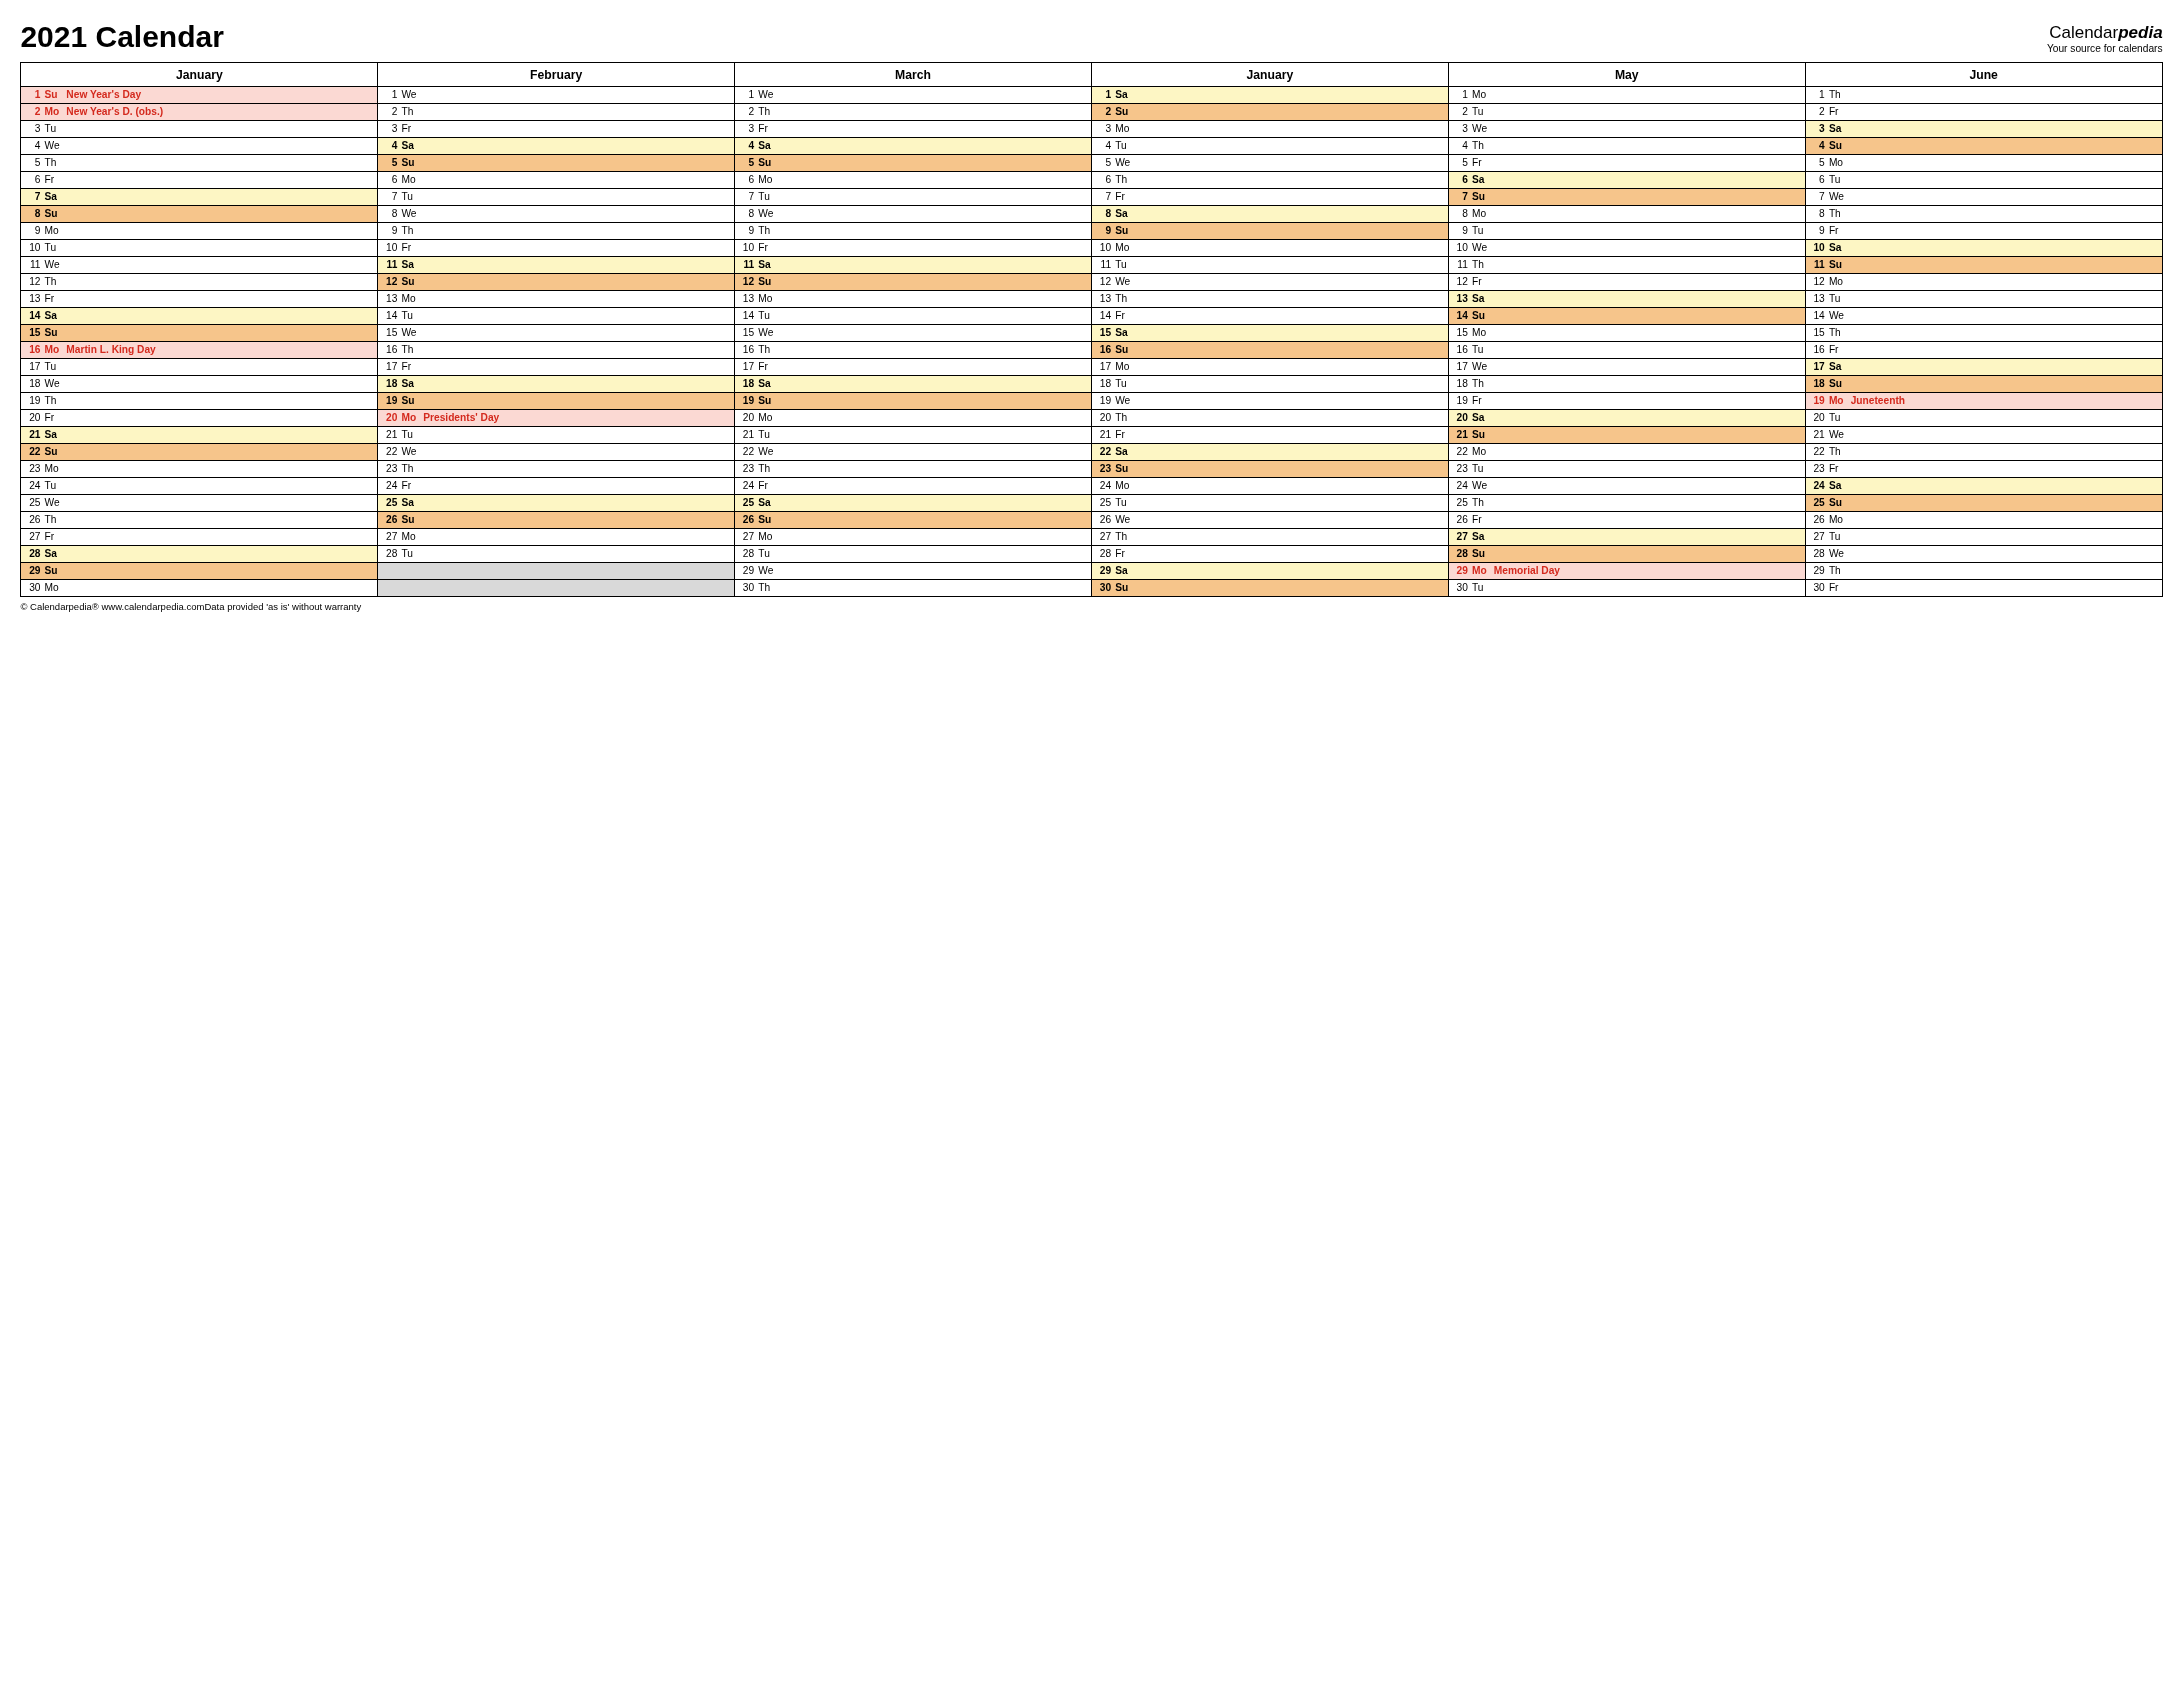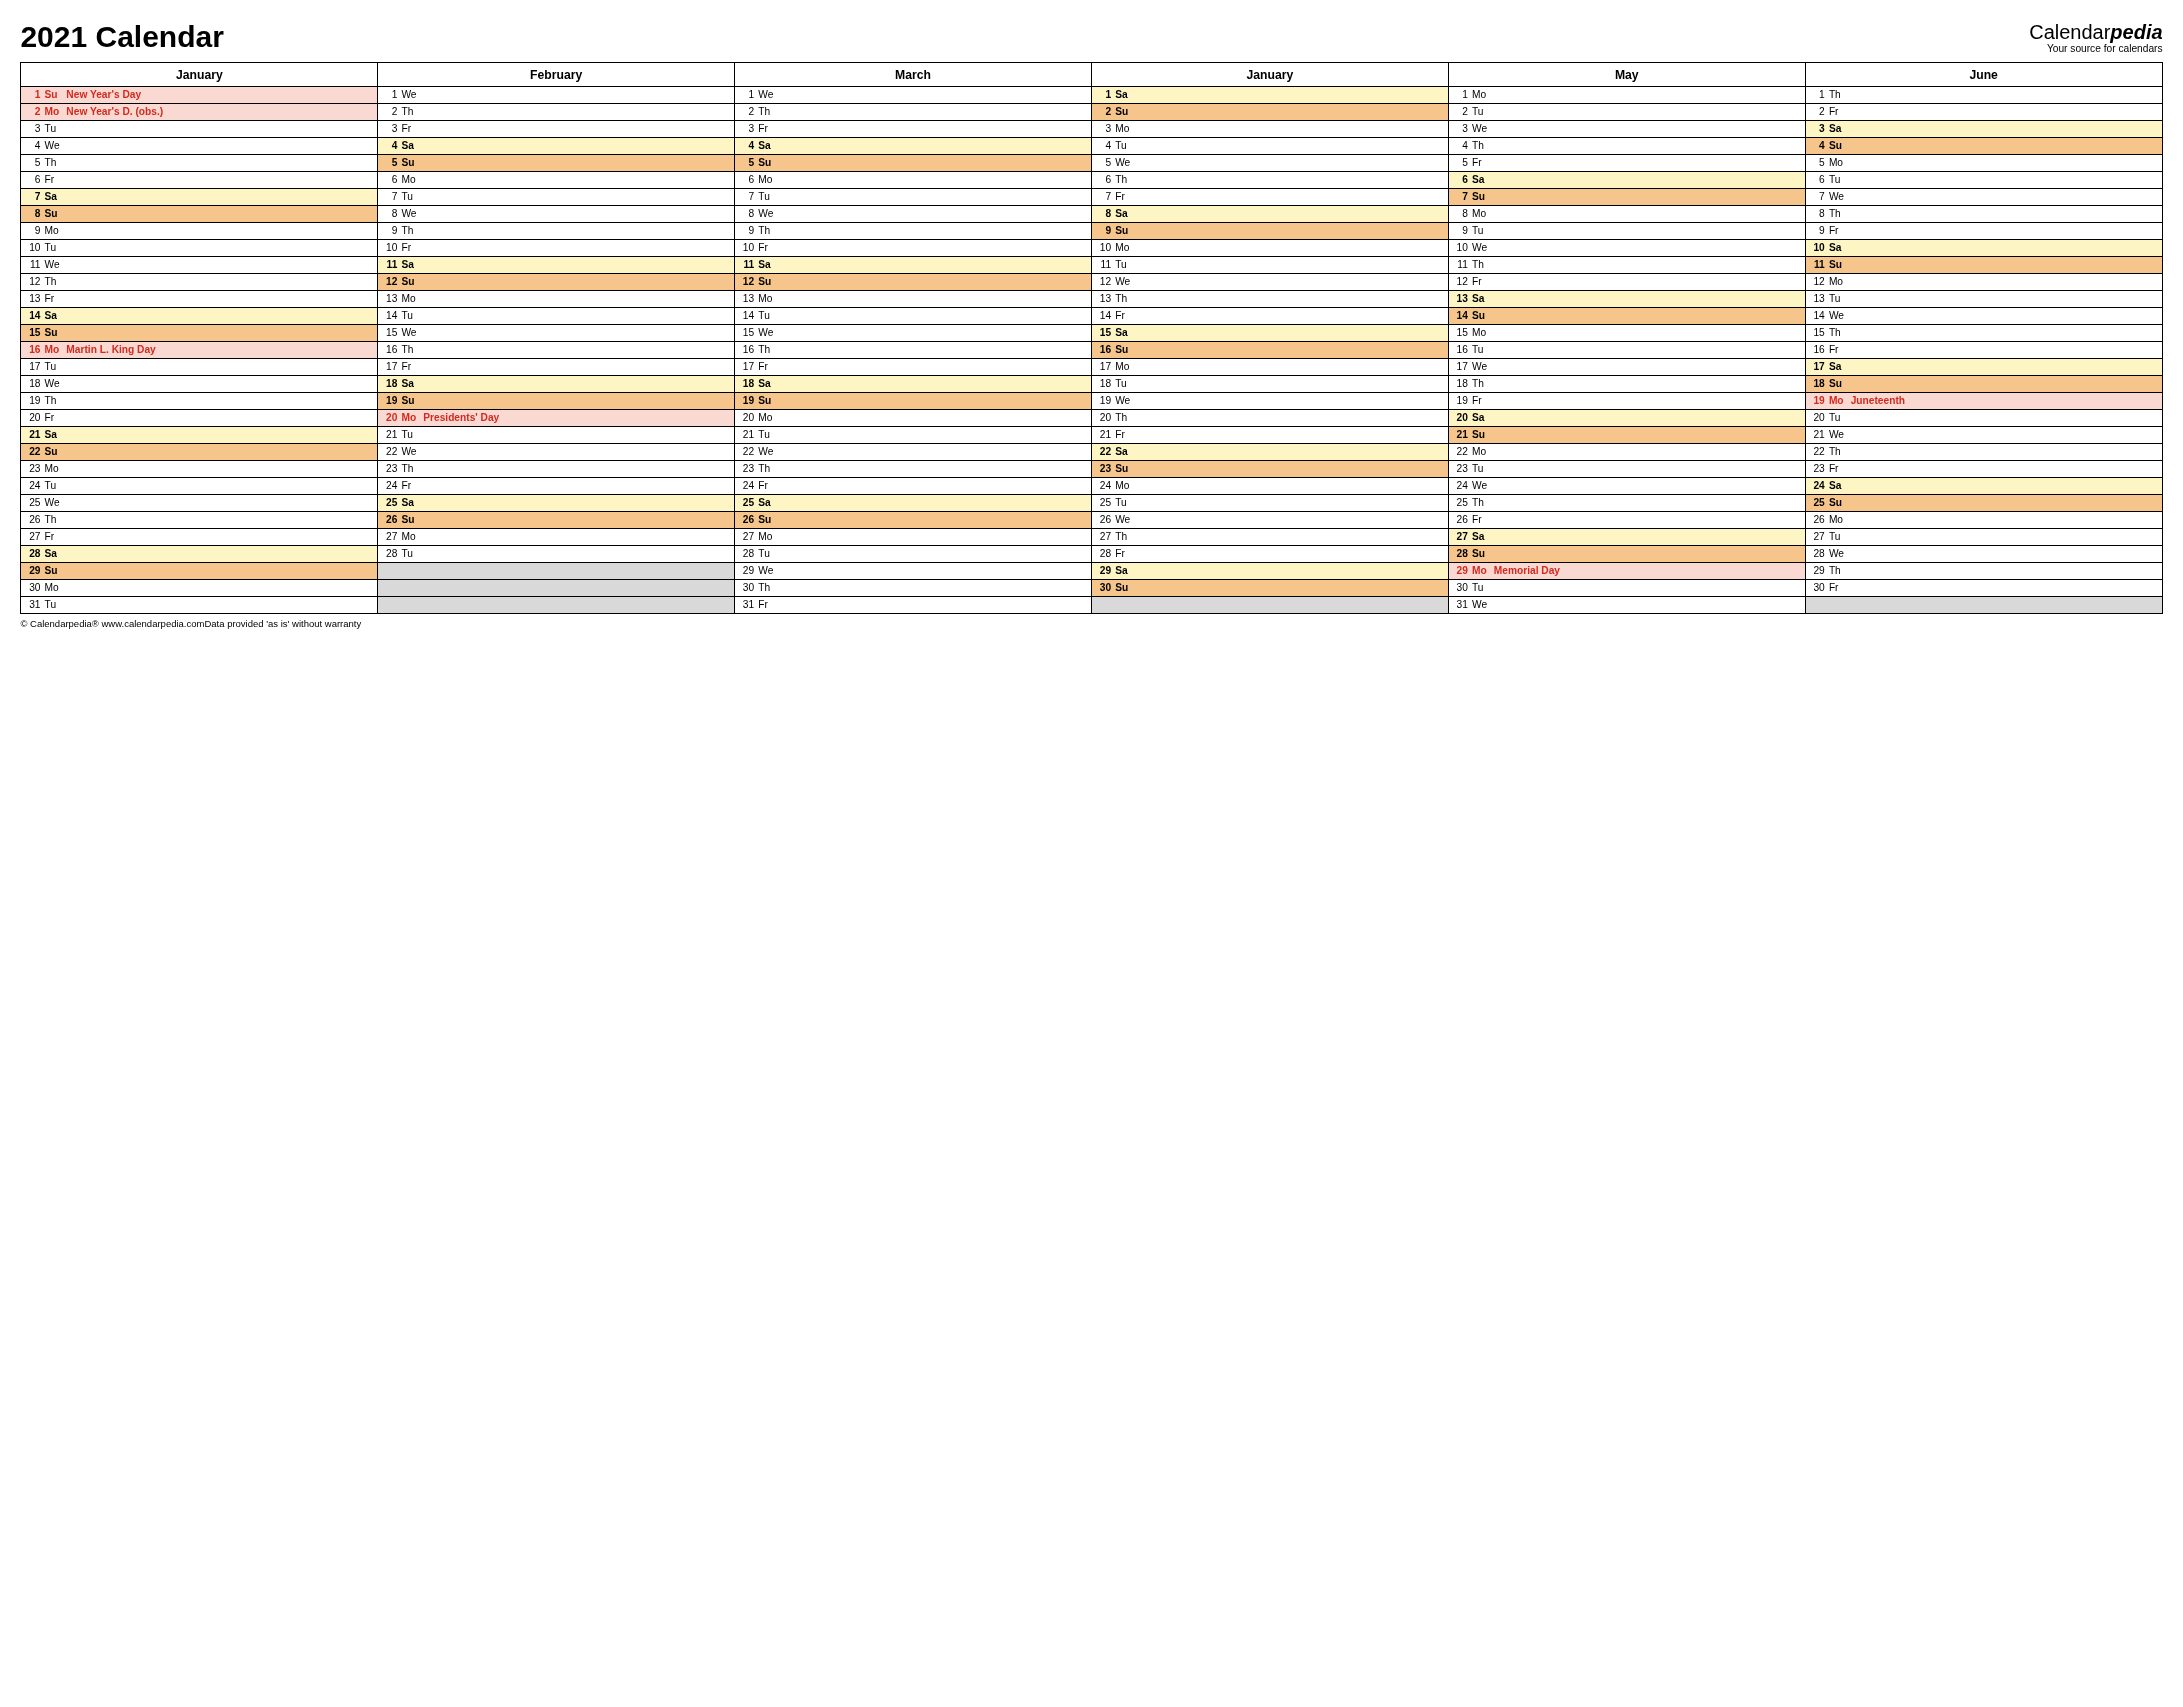--- a/index.html
+++ b/index.html
@@ -15,21 +15,21 @@
     justify-content: space-between;
     align-items: flex-end;
     margin-bottom: 8.1px;
   }
   .title {
     font-size: 30px;
     font-weight: bold;
     margin: 0;
   }
   .brand { text-align: right; line-height: 1.1; }
-  .brand-line1 { font-size: 20px; }
+  .brand-line1 { font-size: 17px; }
   .brand-line1 .b1 { font-weight: normal; }
   .brand-line1 .b2 { font-weight: bold; font-style: italic; }
   .brand-line2 { font-size: 10.2px; }
   table {
     width: 100%;
     border-collapse: collapse;
     table-layout: fixed;
     margin-top: 8px;
   }
   th, td {
@@ -1222,43 +1222,20 @@
             <span class="dw">Tu</span>
           </div>
         </td>
         <td>
           <div class="cell ">
             <span class="dn">30</span>
             <span class="dw">Fr</span>
           </div>
         </td>
       </tr>
-      <tr>
-        <td>
-          <div class="cell ">
-            <span class="dn">31</span>
-            <span class="dw">Tu</span>
-          </div>
-        </td>
-        <td class="blank"></td>
-        <td>
-          <div class="cell ">
-            <span class="dn">31</span>
-            <span class="dw">Fr</span>
-          </div>
-        </td>
-        <td class="blank"></td>
-        <td>
-          <div class="cell ">
-            <span class="dn">31</span>
-            <span class="dw">We</span>
-          </div>
-        </td>
-        <td class="blank"></td>
-      </tr>
     </tbody>
 </table>
 
 <div class="footer">
   <span>© Calendarpedia®   www.calendarpedia.com</span>
   <span>Data provided 'as is' without warranty</span>
 </div>
 
 
 </body></html>

